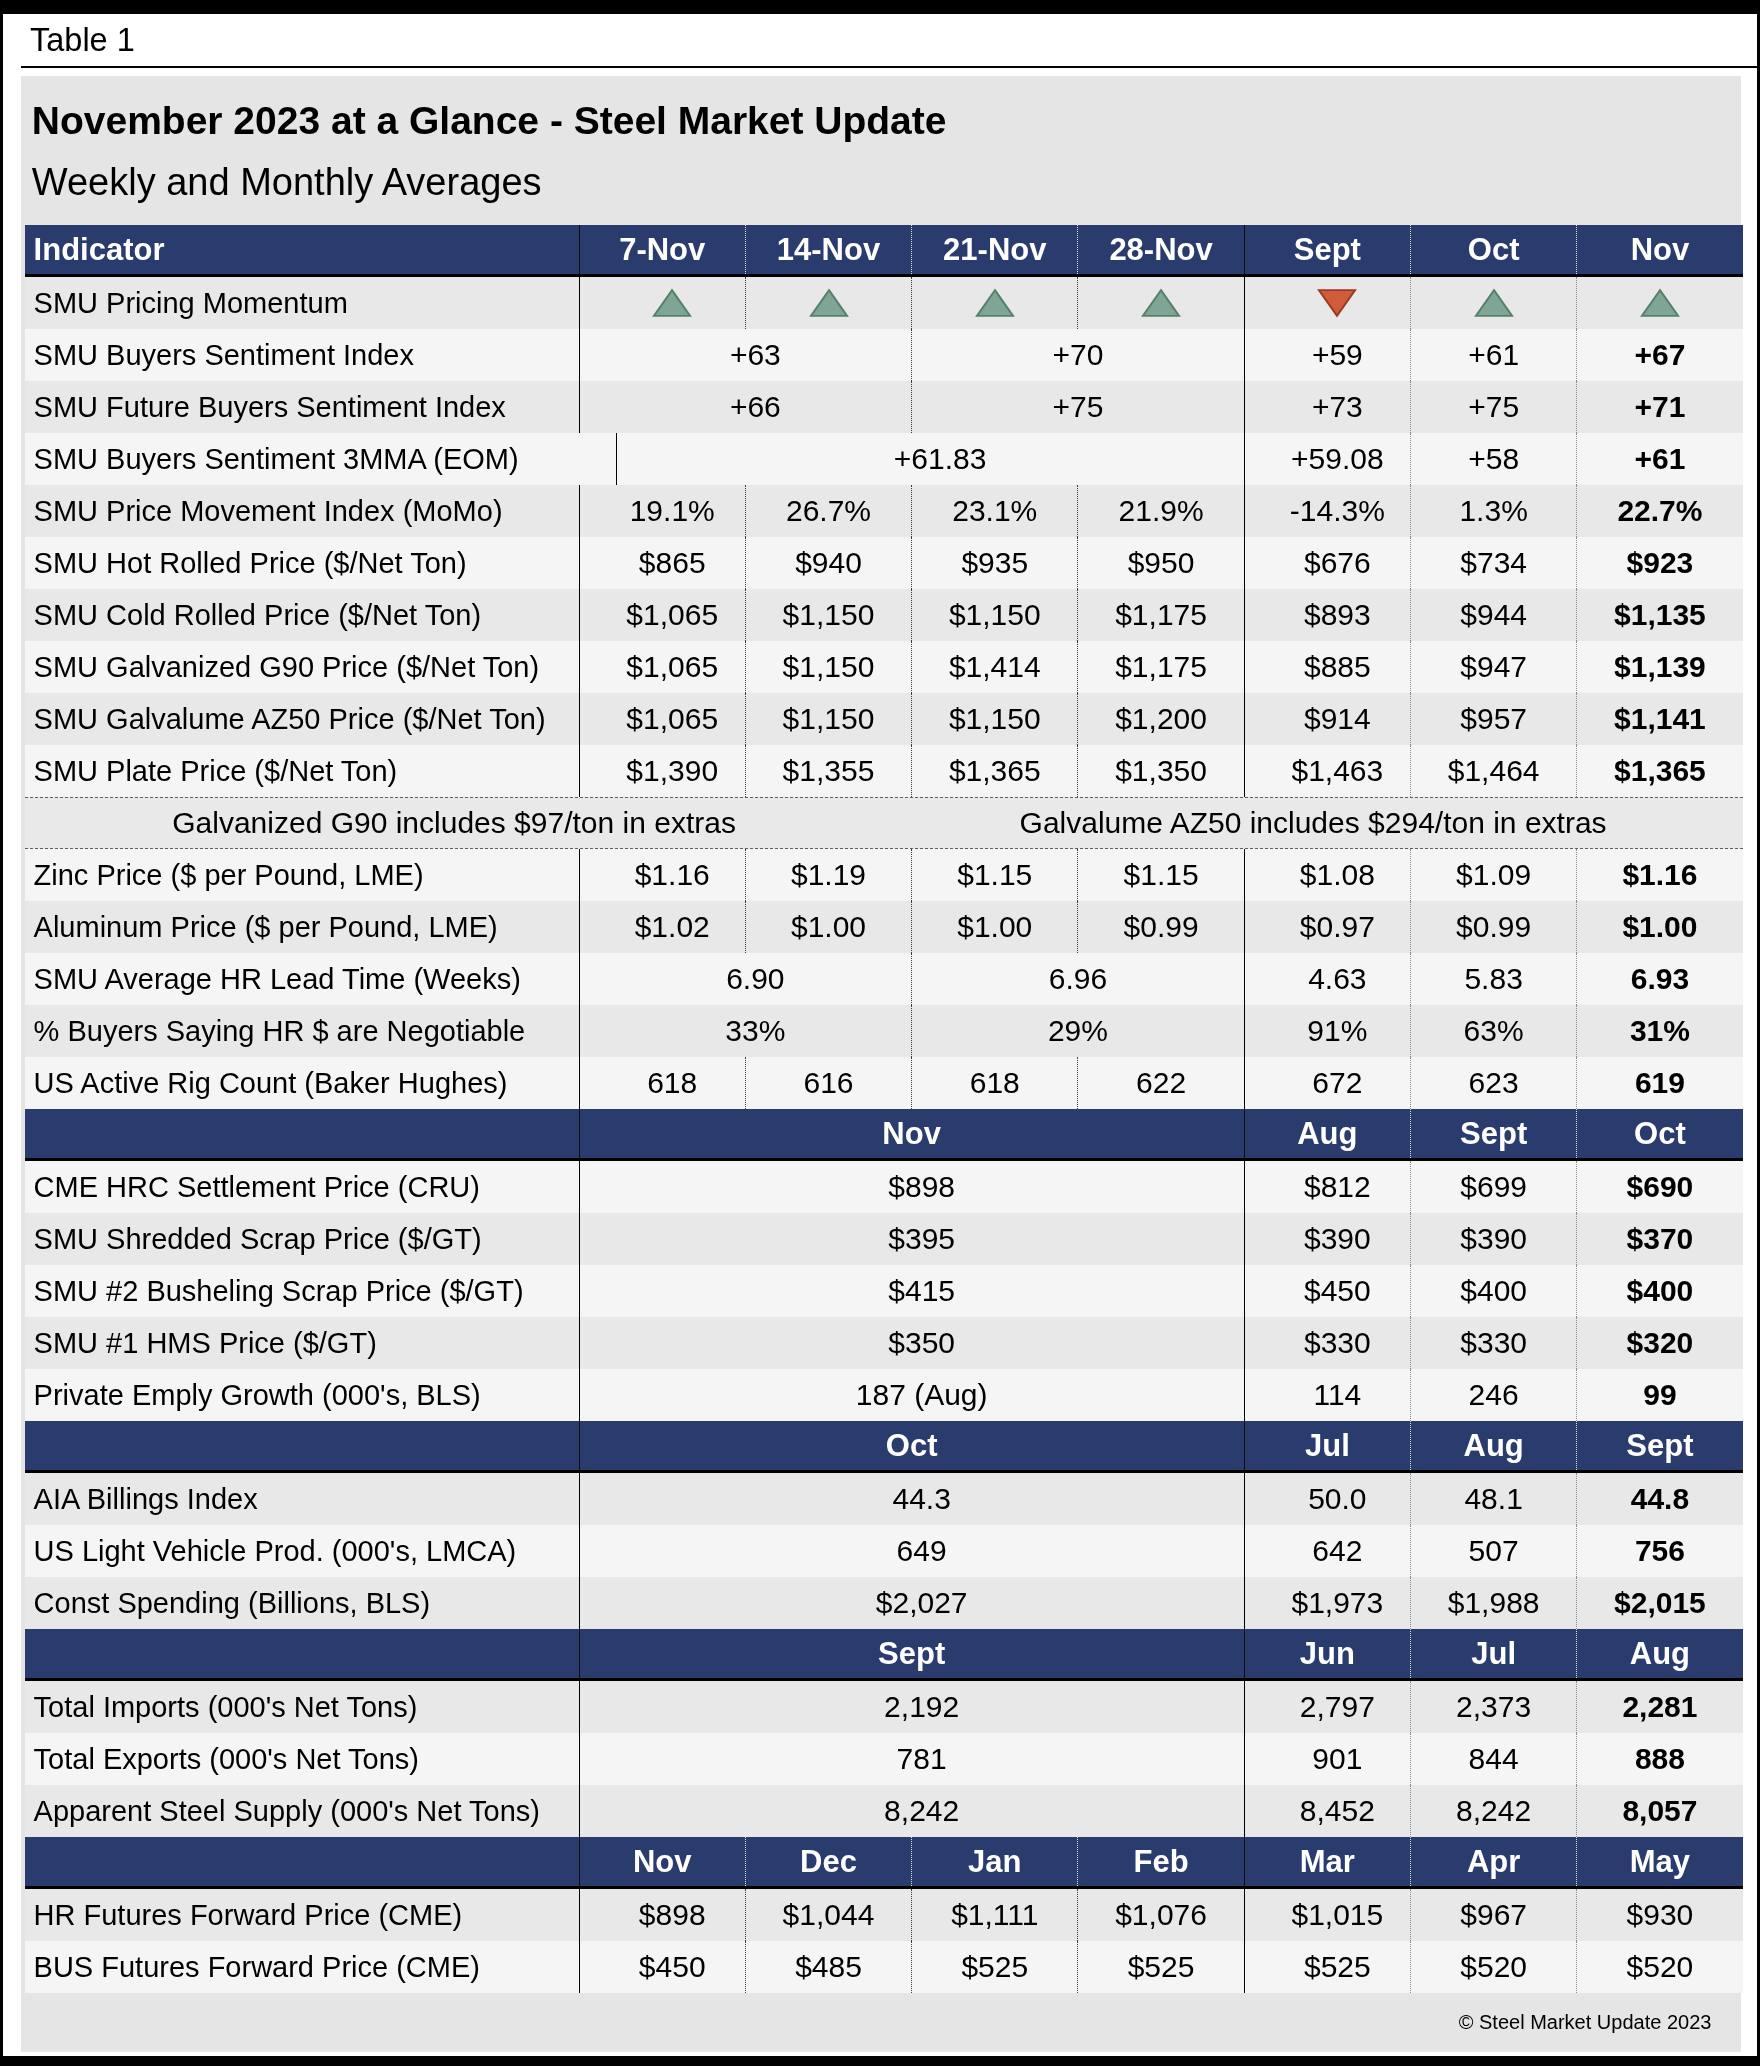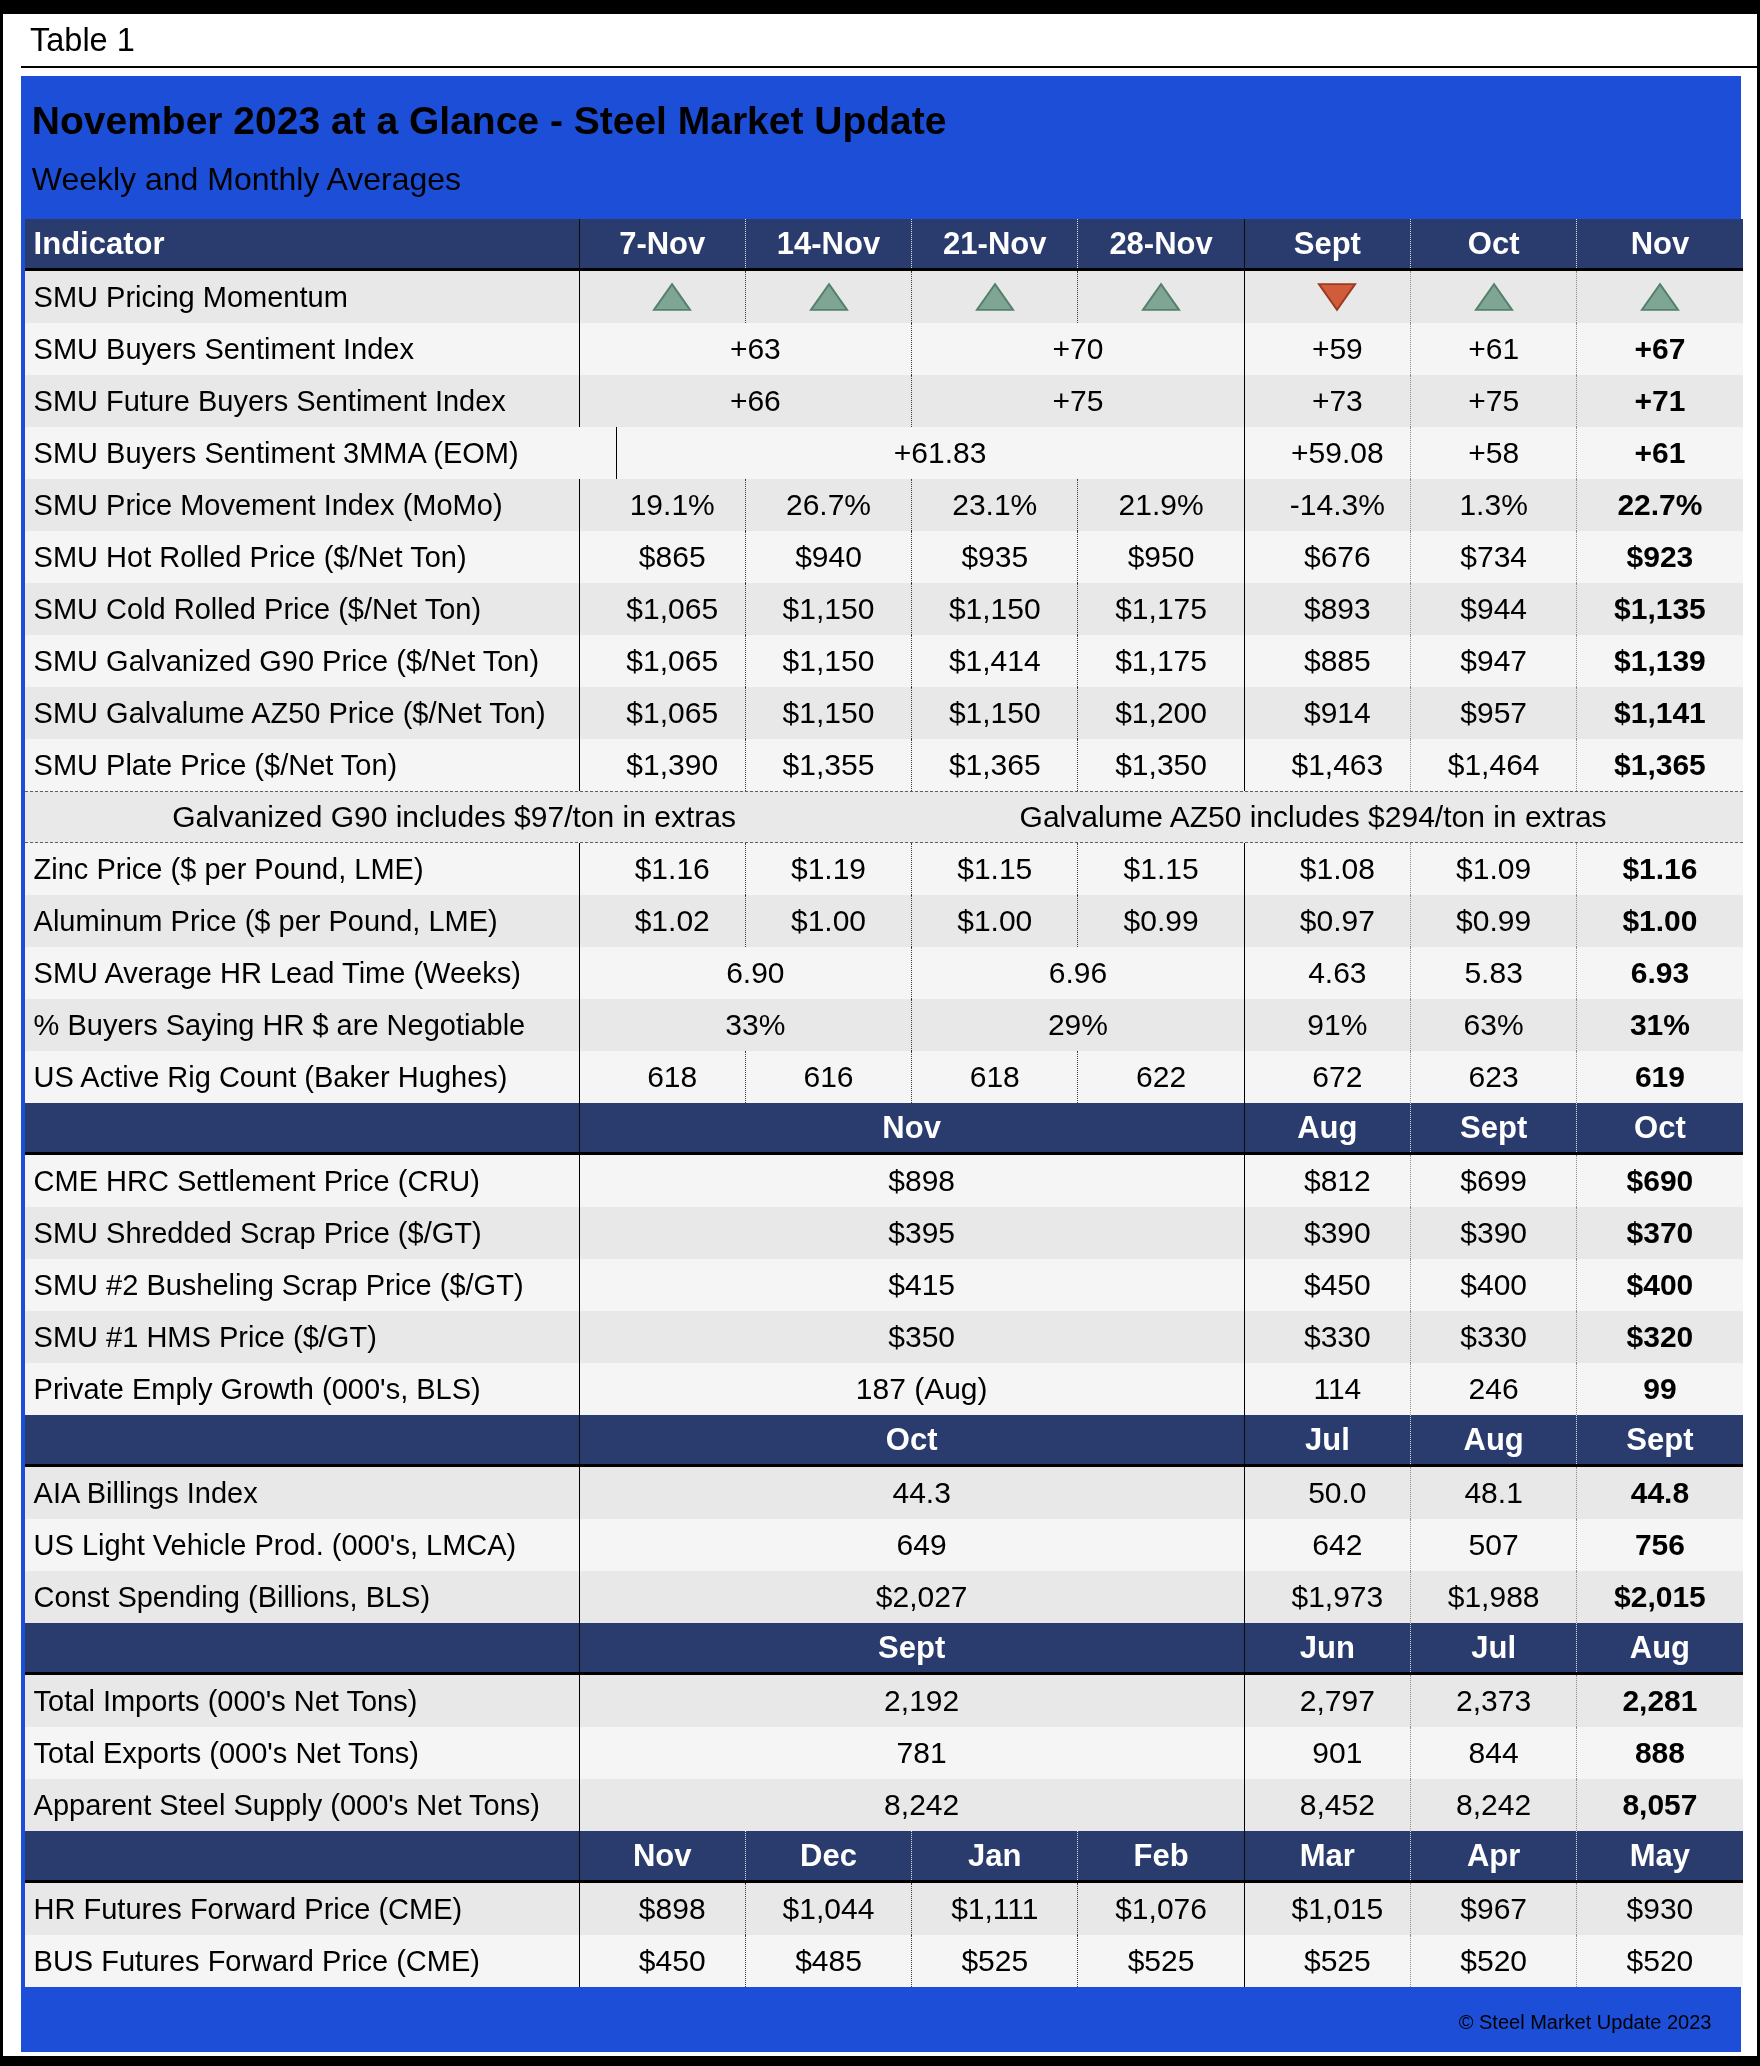--- a/index.html
+++ b/index.html
@@ -26,29 +26,29 @@
     position:absolute; left:30px; top:22px;
     font-size:32.5px;
   }
   .top-rule {
     position:absolute; left:21.4px; right:3.2px; top:66px;
     height:1.9px; background:#000;
   }
   .panel {
     position:absolute; left:21.4px; top:76px;
     width:1720px; height:1976px;
-    background:#1d4ed8;
+    background:#e5e5e5;
   }
   .title {
     padding:23.4px 0 0 10.4px;
     font-size:39px; font-weight:bold;
   }
   .subtitle {
     padding:18px 0 21px 10.4px;
-    font-size:32px;
+    font-size:38px;
   }
 
   .smu-table { margin-left:3.2px; width:1718px; }
 
   .row {
     display:grid;
     grid-template-columns:554px repeat(7, 1fr);
     height:52px;
   }
   .row.main-header, .row.section-header {

